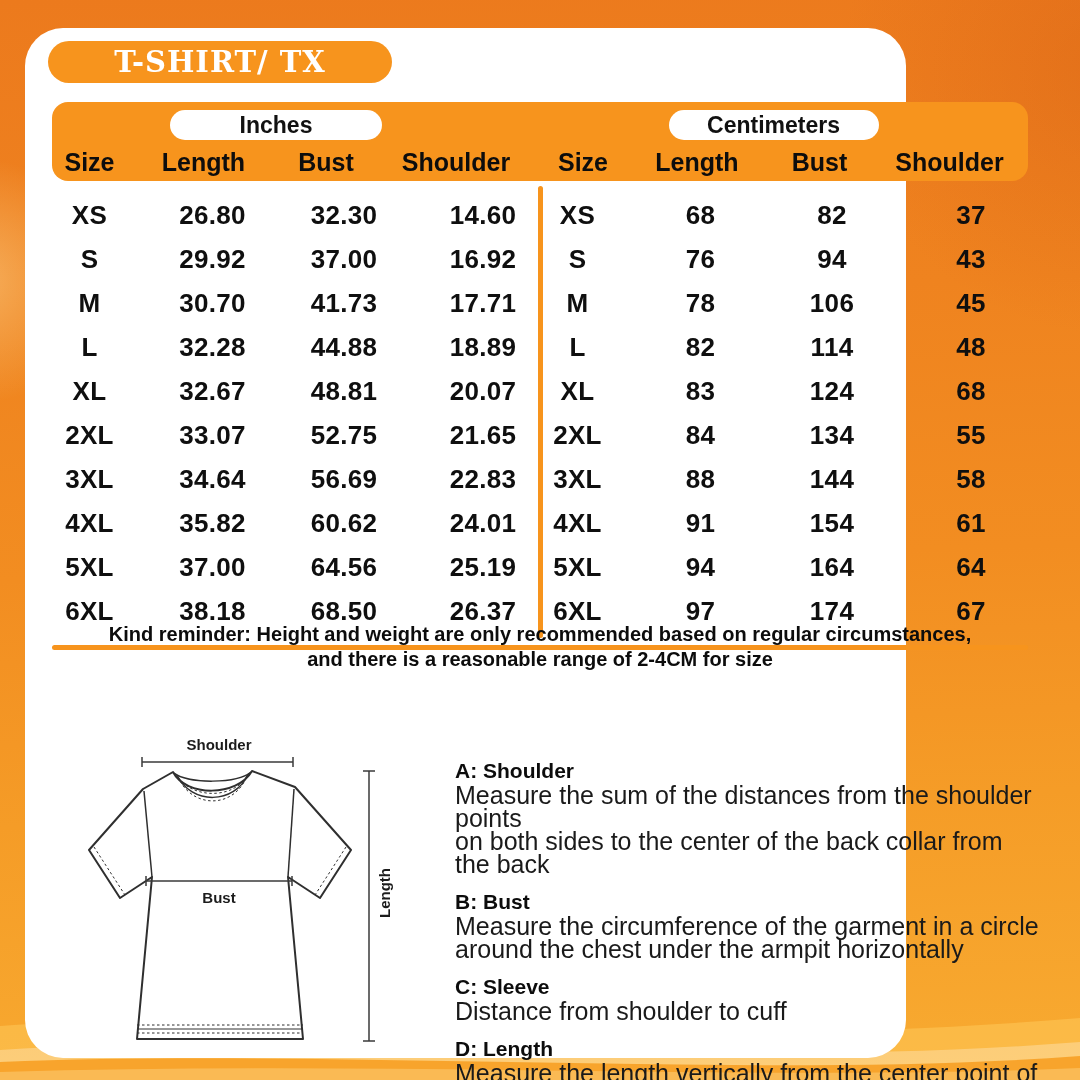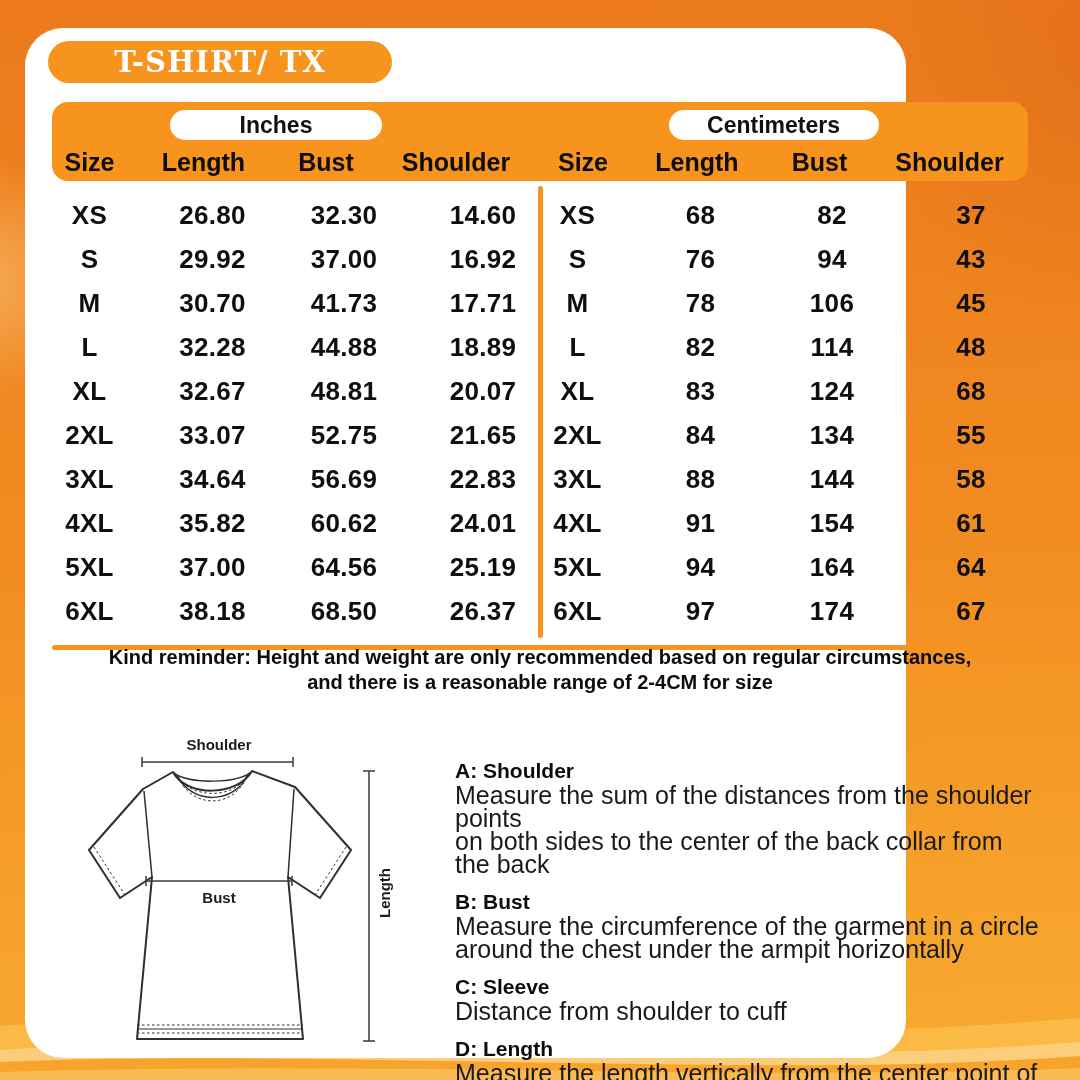--- a/index.html
+++ b/index.html
@@ -52,21 +52,21 @@
   .tcell{text-align:center;font-weight:bold;font-size:26px;color:#0f0f0f;letter-spacing:.3px;}
   .vdivider{
     position:absolute;left:513px;top:158px;width:5px;height:452px;border-radius:3px;
     background:#F7941D;
   }
   .hdivider{
     position:absolute;left:27px;top:617px;width:976px;height:5px;border-radius:3px;
     background:#F7941D;
   }
   .reminder{
-    position:absolute;left:0;top:617px;width:1030px;
+    position:absolute;left:0;top:594px;width:1030px;
     text-align:center;font-weight:bold;font-size:20px;line-height:25px;color:#0c0c0c;
     white-space:pre-line;
   }
   .diagram{position:absolute;left:45px;top:705px;}
   .diagram text{font-family:"Liberation Sans",sans-serif;font-weight:bold;fill:#1c1c1c;}
   .instructions{position:absolute;left:430px;top:706px;width:585px;margin-top:24px;}
   .instr-block{margin-bottom:13px;}
   .instr-heading{font-weight:bold;font-size:21px;line-height:26px;color:#0c0c0c;}
   .instr-body{font-size:25px;line-height:23px;color:#1a1a1a;white-space:pre-line;}
 </style>

